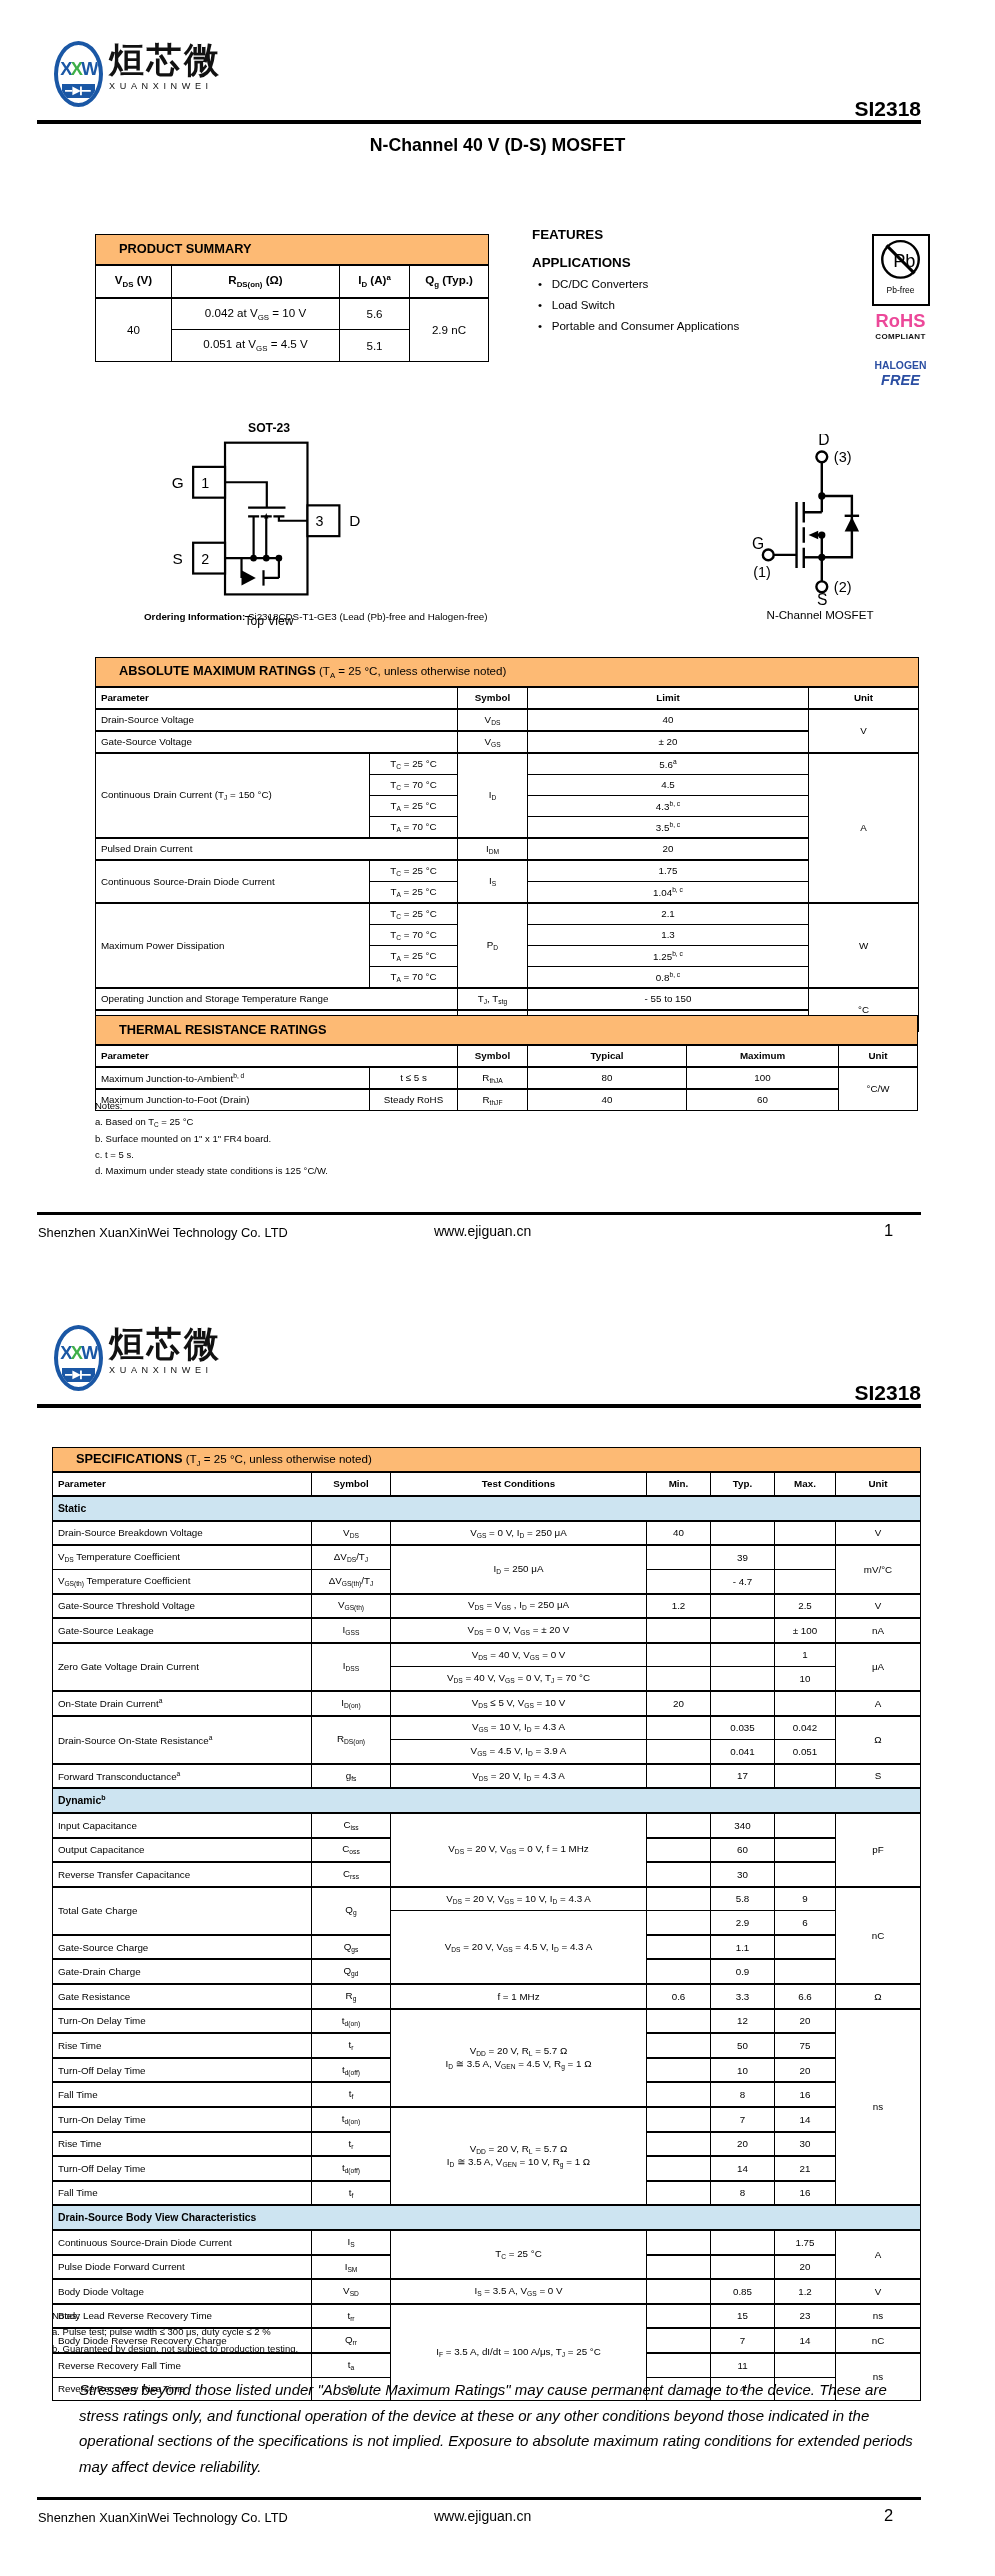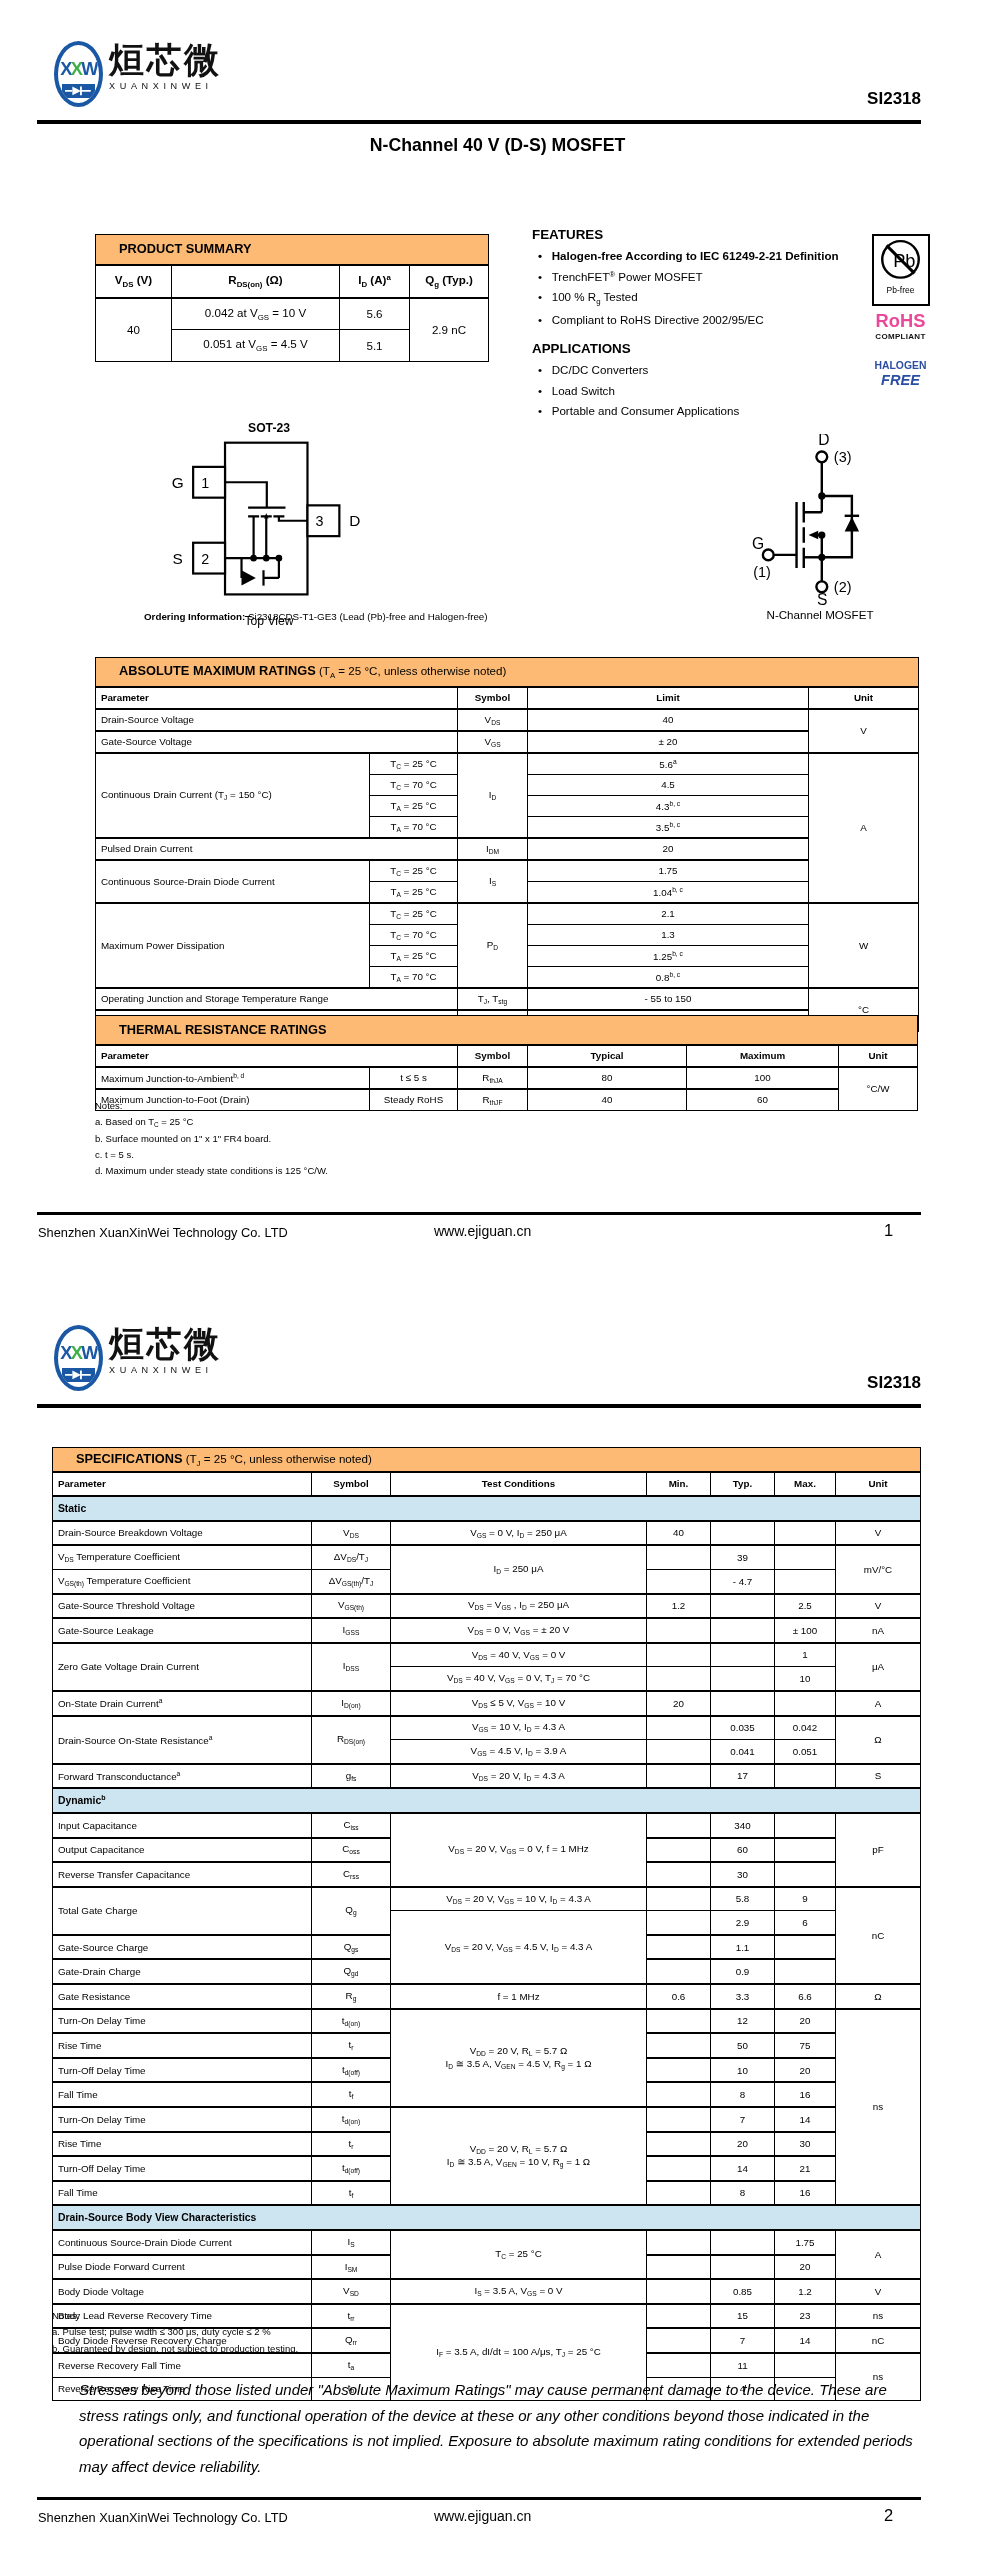--- a/index.html
+++ b/index.html
@@ -17,21 +17,21 @@
   .lg-ellipse{position:absolute;inset:0;border:4.3px solid #1a57a5;border-radius:50%;overflow:hidden;background:#fff;}
   .lg-x{position:absolute;top:13.4px;left:0;right:0;text-align:center;font-weight:bold;
         font-size:18.3px;letter-spacing:-1.8px;color:#1a57a5;font-family:"Liberation Sans",sans-serif;}
   .lg-x .g{color:#3faf49;}
   .lg-bar{position:absolute;left:4.3px;right:4.3px;bottom:4.9px;height:14.6px;background:#1a57a5;
           display:flex;align-items:center;justify-content:center;}
   .lg-txt{display:flex;flex-direction:column;}
   .lg-cn{font-weight:bold;font-size:35px;line-height:1.1;letter-spacing:2.4px;color:#111;}
   .lg-en{font-size:9.1px;letter-spacing:4.6px;color:#111;margin-top:1.2px;}
 
-  .part-no{position:absolute;right:74px;font-size:17px;font-weight:bold;letter-spacing:0;}
+  .part-no{position:absolute;right:74px;font-size:21px;font-weight:bold;letter-spacing:0;margin-top:8px;}
   .rule{position:absolute;left:37px;width:884px;height:3.7px;background:#000;}
   .doc-title{position:absolute;left:0;width:100%;text-align:center;font-size:17.7px;font-weight:bold;}
 
   
   table{border-collapse:collapse;table-layout:fixed;}
   .tbl{position:absolute;border:1.8px solid #000;background:#fff;}
   .tbl td,.tbl th{border:1.2px solid #000;padding:0 4.9px;font-size:9.8px;text-align:center;
                   height:20px;line-height:1.15;font-weight:normal;}
   .tbl .pl{text-align:left;}
   tr.g>td,tr.g>th{border-top:2.1px solid #000;}
@@ -126,26 +126,20 @@
       </tr>
       <tr>
         <td>0.051 at V<sub>GS</sub> = 4.5 V</td>
         <td>5.1</td>
       </tr>
     </tbody>
       </table>
 
     <div class="abs" style="left:532px;top:227px;width:332px;">
       <div class="blk-h">FEATURES</div>
-      <ul class="blist">
-        <li class="bold" style="width:293px;">Halogen-free According to IEC 61249-2-21 Definition</li>
-        <li>TrenchFET<sup>®</sup> Power MOSFET</li>
-        <li>100 % R<sub>g</sub> Tested</li>
-        <li>Compliant to RoHS Directive 2002/95/EC</li>
-      </ul>
       <div class="blk-h" style="margin-top:13.4px;">APPLICATIONS</div>
       <ul class="blist">
         <li>DC/DC Converters</li>
         <li>Load Switch</li>
         <li>Portable and Consumer Applications</li>
       </ul>
     </div>
 
     <div class="abs badge-col" style="left:868px;top:234px;width:65px;">
       <div class="pbfree-box">

